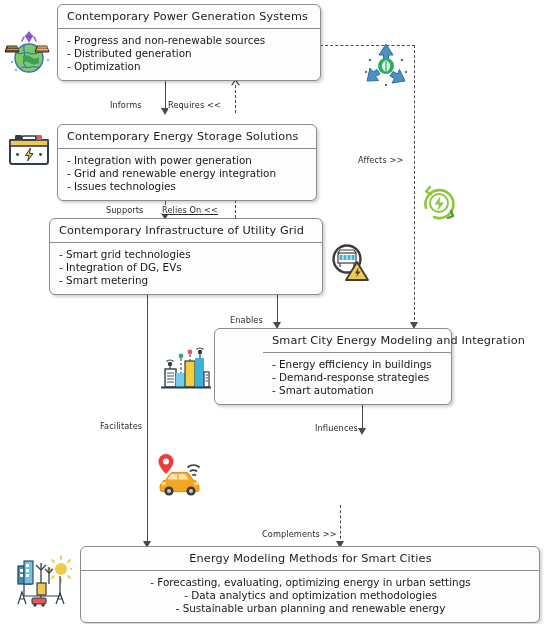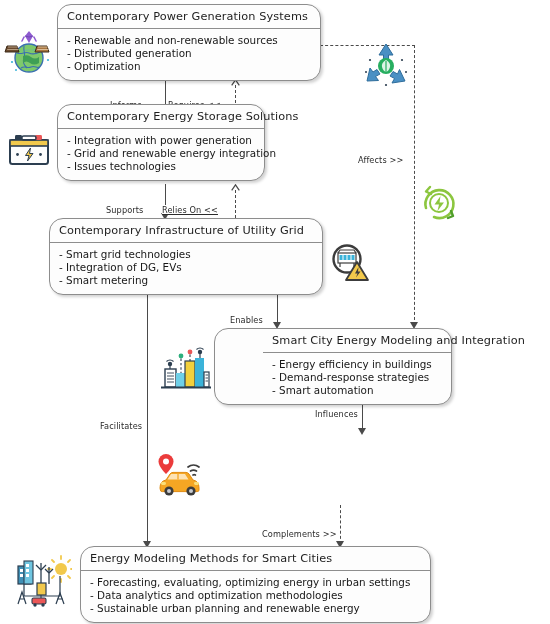--- a/index.html
+++ b/index.html
@@ -8,21 +8,21 @@
     width:550px;height:624px;position:relative;overflow:hidden;
     -webkit-font-smoothing:antialiased;
   }
   #stage{position:absolute;left:0;top:0;width:550px;height:624px;}
 
   
   .node{
     position:absolute;
     background:#fdfdfd;
     border:1px solid #8d8d8d;
-    border-radius:14px;
+    border-radius:6px;
     box-shadow:2px 2px 3px rgba(0,0,0,.18);
     box-sizing:border-box;
     z-index:5;
   }
   .node .title{
     font-size:11.3px;
     color:#1d1d1d;
     padding:5px 8px 5px 9px;
     border-bottom:1px solid #8d8d8d;
     letter-spacing:.1px;
@@ -97,40 +97,40 @@
   <div class="dv" style="left:414px;top:45px;height:280px;"></div>
   <div class="arrow-d" style="left:410px;top:322px;"></div>
   <div class="elabel" style="left:358px;top:139px;">Affects &gt;&gt;</div>
 
   <div class="ln lnv" style="left:277px;top:295px;width:1.4px;height:30px;"></div>
   <div class="arrow-d" style="left:273px;top:322px;"></div>
   <div class="elabel" style="left:230px;top:299px;">Enables</div>
 
   <div class="ln lnv" style="left:362px;top:394px;width:1.4px;height:37px;"></div>
   <div class="arrow-d" style="left:358px;top:428px;"></div>
-  <div class="elabel" style="left:315px;top:393px;">Influences</div>
+  <div class="elabel" style="left:315px;top:407px;">Influences</div>
 
   <div class="ln lnv" style="left:147px;top:295px;width:1.4px;height:249px;"></div>
   <div class="arrow-d" style="left:143px;top:541px;"></div>
   <div class="elabel" style="left:100px;top:405px;">Facilitates</div>
 
   <div class="dv" style="left:340px;top:505px;height:39px;"></div>
   <div class="arrow-d" style="left:336px;top:541px;"></div>
   <div class="elabel" style="left:262px;top:513px;text-align:center;">Complements &gt;&gt;</div>
 
   <div class="node" style="left:57px;top:4px;width:264px;">
     <div class="title">Contemporary Power Generation Systems</div>
     <div class="body">
-      <div>- Renewable and non-renewable sources</div>
+      <div>- Progress and non-renewable sources</div>
       <div>- Distributed generation</div>
       <div>- Optimization</div>
     </div>
   </div>
 
-  <div class="node" style="left:57px;top:104px;width:208px;">
+  <div class="node" style="left:57px;top:124px;width:260px;">
     <div class="title">Contemporary Energy Storage Solutions</div>
     <div class="body">
       <div>- Integration with power generation</div>
       <div>- Grid and renewable energy integration</div>
       <div>- Issues technologies</div>
     </div>
   </div>
 
   <div class="node" style="left:49px;top:218px;width:274px;">
     <div class="title">Contemporary Infrastructure of Utility Grid</div>
@@ -144,21 +144,21 @@
   <div class="node" style="left:214px;top:328px;width:238px;padding-left:48px;">
     <div class="title">Smart City Energy Modeling and Integration</div>
     <div class="body">
       <div>- Energy efficiency in buildings</div>
       <div>- Demand-response strategies</div>
       <div>- Smart automation</div>
     </div>
   </div>
 
 
-  <div class="node" style="left:80px;top:546px;width:351px;">
+  <div class="node" style="left:80px;top:546px;width:460px;text-align:center;">
     <div class="title">Energy Modeling Methods for Smart Cities</div>
     <div class="body">
       <div>- Forecasting, evaluating, optimizing energy in urban settings</div>
       <div>- Data analytics and optimization methodologies</div>
       <div>- Sustainable urban planning and renewable energy</div>
     </div>
   </div>
 
   <div class="icon" style="left:4px;top:26px;width:50px;height:48px;">
     <svg viewBox="0 0 50 48" width="50" height="48">

